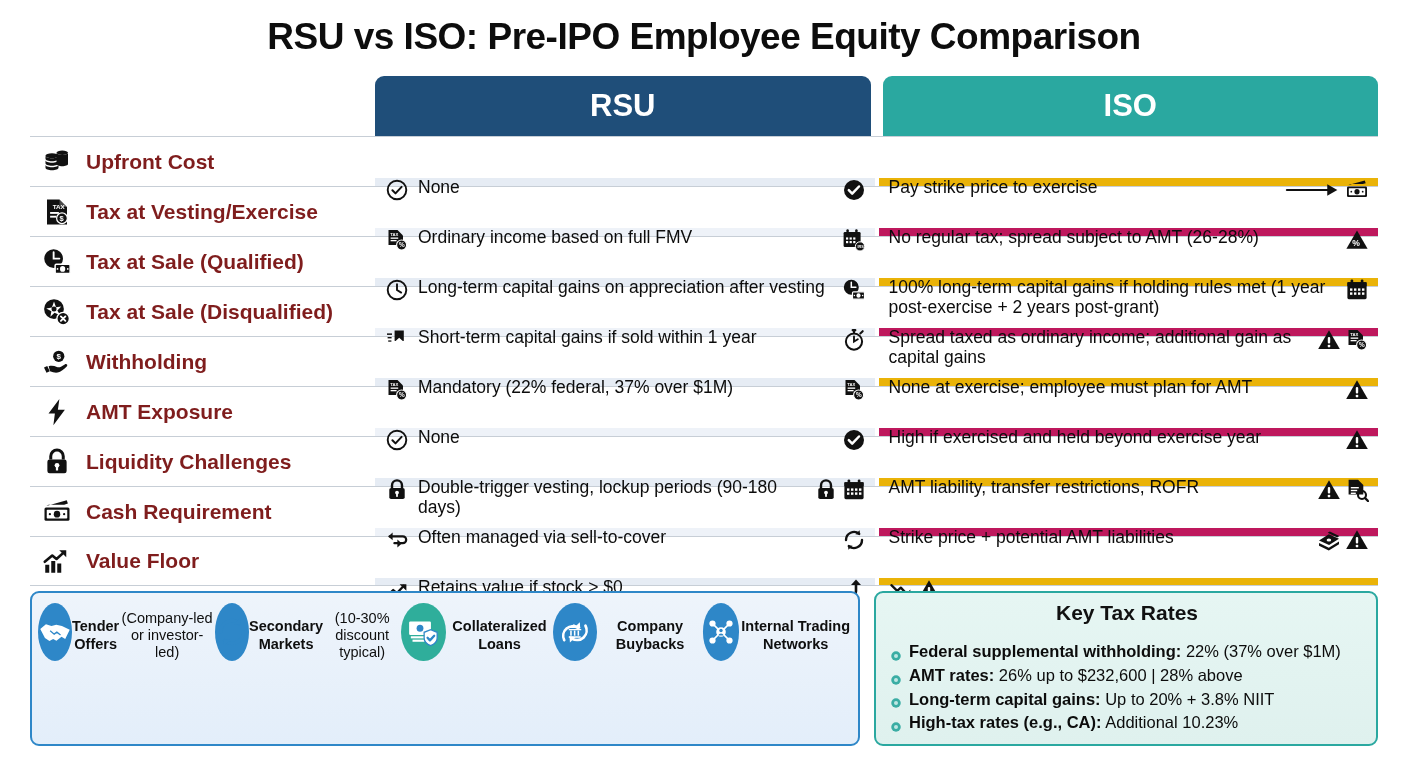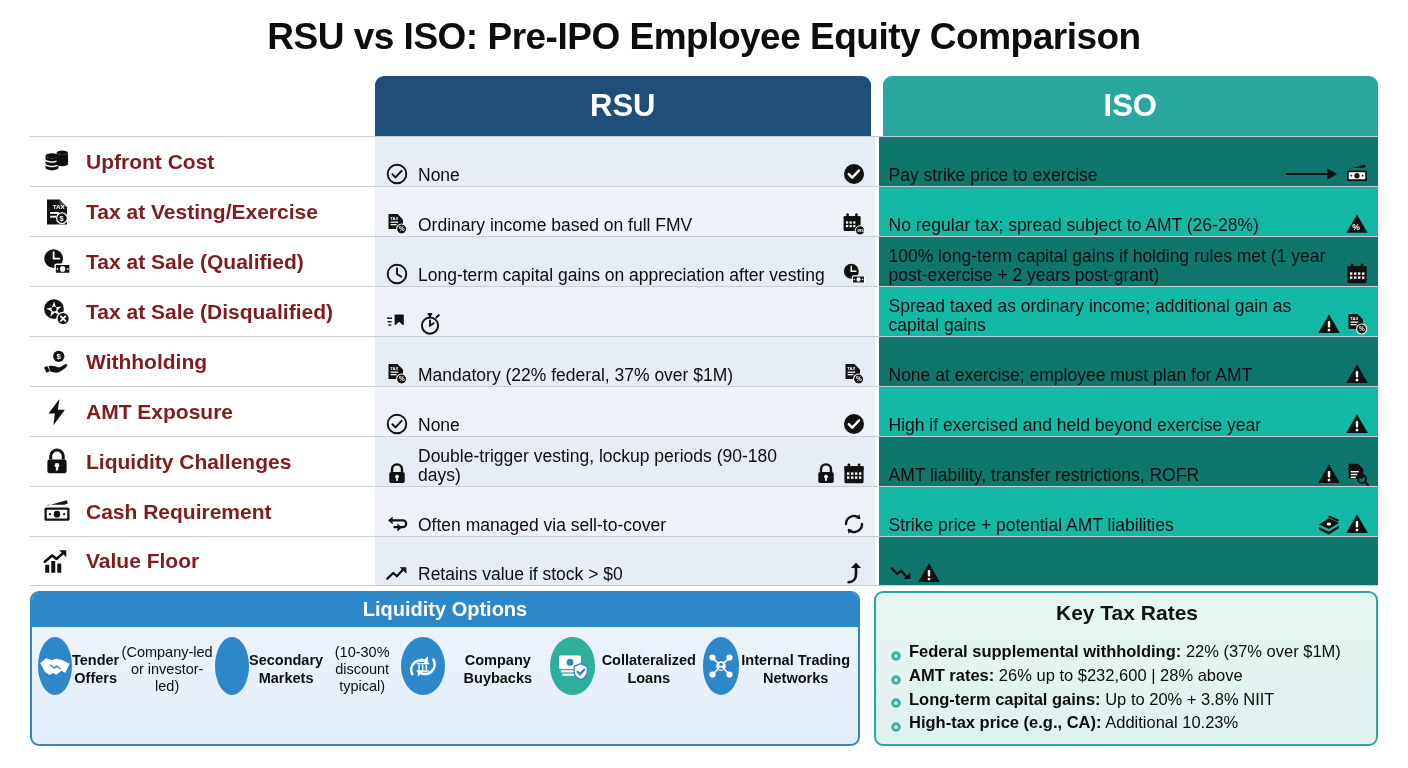--- a/index.html
+++ b/index.html
@@ -55,37 +55,38 @@
     padding-left: 12px;
     gap: 14px;
   }
   .cell-label .lbl-text {
     font-size: 21px; font-weight: bold; color: #7f1d1d;
     line-height: 1.1;
   }
 
   .cell-val {
     flex: 1 1 0;
-    display: flex; align-items: flex-end;
+    display: flex; align-items: flex-start;
     padding: 0 9px 0 10px;
     gap: 9px;
+    margin-top: 41px;
   }
   .cell-val.rsu { margin-right: 4px; }
   .cell-val .txt {
     font-size: 17.5px; color: #0c0c0c; line-height: 1.12;
     flex: 1 1 auto;
   }
   .cell-val .lead { flex: 0 0 auto; display:flex; align-items:center; }
   .cell-val .trail { flex: 0 0 auto; display:flex; align-items:center; gap:4px; }
 
   
   .rsu-a { background: #e6ecf4; }
   .rsu-b { background: #eef2f8; }
-  .iso-a { background: #0f766e; }
-  .iso-b { background: #14b8a6; }
+  .iso-a { background: #eab308; }
+  .iso-b { background: #be185d; }
 
   svg.ic { display: block; }
 
   
   .bottom { position: absolute; left: 30px; top: 591px; width: 1348px; display: flex; gap: 14px; }
 
   .liq {
     width: 830px; flex: 0 0 830px;
     border: 2px solid #2e87c8;
     border-radius: 9px;
@@ -322,20 +323,21 @@
           </div>
           <div class="cell-val rsu rsu-b">
             <span class="lead">
               <svg class="ic" viewBox="0 0 24 24" width="24" height="24">
                 <path d="M9.6 2.6h9.2v9.9c0 .5-.6.8-1 .4l-3.6-3.2-3.6 3.2c-.4.4-1 .1-1-.4z" fill="#111"></path>
                 <rect x="2" y="5.4" width="5" height="1.5" fill="#111"></rect>
                 <rect x="2.6" y="9" width="4" height="1.4" fill="#111"></rect>
                 <rect x="3.2" y="12.4" width="3.2" height="1.3" fill="#111"></rect>
               </svg>
             </span>
+            <span class="txt">Short-term capital gains if sold within 1 year</span>
             <span class="trail">
               <span>
                 <svg class="ic" viewBox="0 0 24 24" width="24" height="24">
                   <circle cx="12" cy="13.6" r="8.1" fill="none" stroke="#111" stroke-width="2"></circle>
                   <rect x="9.6" y="1" width="4.8" height="2.4" rx="1.1" fill="#111"></rect>
                   <rect x="11" y="3" width="2" height="2.2" fill="#111"></rect>
                   <path d="M12 8.4v5.2l3.8-2.3" stroke="#111" stroke-width="1.9" fill="none" stroke-linecap="round"></path>
                   <path d="M18.3 5.4l2.4-2.2" stroke="#111" stroke-width="2.1" stroke-linecap="round"></path>
                 </svg>
               </span>
@@ -632,21 +634,20 @@
               </span>
             </span>
           </div>
         </div>
       </div>
   </div>
 
   <div class="bottom">
 
     <div class="liq">
-      <div class="liq-head">Liquidity Options</div>
       <div class="liq-body" id="liq-body">
           <div class="liq-item">
             <div class="liq-circ">
               <svg class="ic" viewBox="0 0 24 24" width="34" height="34">
                 <path d="M1.6 9.8l4-3.2 3.9 1.1 3.4-.9 4 1 5.5 2.6-3.2 6.6-2.6-1.6-3.6 2.7-2.3-1.2-2.6 1.5-3.2-2.2z" fill="#fff"></path>
                 <path d="M8.6 11.2l2.8 2.3 1.9-1.4 2.6 2.1" stroke="#2e87c8" stroke-width=".9" fill="none"></path>
               </svg>
             </div>
             <div class="liq-name">Tender Offers</div>
             <div class="liq-sub">(Company-led or investor-led)</div>
@@ -655,53 +656,53 @@
             <div class="liq-circ">
               <svg class="ic" viewBox="0 0 24 24" width="34" height="34">
                 <path d="M20 12a8 8 0 0 1-13.2 6.1" stroke="#2e87c8" stroke-width="2.4" fill="none" stroke-linecap="round"></path>
                 <path d="M4 12a8 8 0 0 1 13.2-6.1" stroke="#2e87c8" stroke-width="2.4" fill="none" stroke-linecap="round"></path>
                 <path d="M17.6 2.2l.4 4.6-4.6-.5z" fill="#2e87c8"></path>
                 <path d="M6.4 21.8L6 17.2l4.6.5z" fill="#2e87c8"></path>
               </svg>
             </div>
             <div class="liq-name">Secondary Markets</div>
             <div class="liq-sub">(10-30% discount typical)</div>
+          </div>
+          <div class="liq-item">
+            <div class="liq-circ green">
+              <svg class="ic" viewBox="0 0 24 24" width="34" height="34">
+                <rect x="2.2" y="4.6" width="15.4" height="9.6" rx=".9" fill="#fff"></rect>
+                <ellipse cx="9.9" cy="9.4" rx="2.4" ry="2.5" fill="#2e87c8"></ellipse>
+                <rect x="3.4" y="15" width="12" height="1.5" fill="#fff"></rect>
+                <rect x="4.6" y="17.4" width="9.6" height="1.5" fill="#fff"></rect>
+                <path d="M17.4 10.4l4.6 1.8v4c0 2.5-2 4.4-4.6 5.4-2.6-1-4.6-2.9-4.6-5.4v-4z" fill="#fff" stroke="#2e87c8" stroke-width=".9"></path>
+                <path d="M15.2 16.1l1.7 1.8 3-3.2" stroke="#2e87c8" stroke-width="1.6" fill="none" stroke-linecap="round" stroke-linejoin="round"></path>
+              </svg>
+            </div>
+            <div class="liq-name">Collateralized Loans</div>
           </div>
           <div class="liq-item">
             <div class="liq-circ">
               <svg class="ic" viewBox="0 0 24 24" width="34" height="34">
                 <path d="M4.4 17.8a6.8 6.8 0 0 1 10-8.6" stroke="#fff" stroke-width="1.9" fill="none" stroke-linecap="round"></path>
                 <path d="M19.4 7.6a6.8 6.8 0 0 1-9.6 9" stroke="#fff" stroke-width="1.9" fill="none" stroke-linecap="round"></path>
                 <path d="M15.4 5.2l.3 4.4-4.2-.7z" fill="#fff"></path>
                 <path d="M8.4 19.4l-.3-4.4 4.2.7z" fill="#fff"></path>
                 <path d="M7.6 9.8h8.8v.9H7.6zM11.2 6.6l5 2.6h-10z" fill="#fff"></path>
                 <g fill="#fff">
                   <rect x="8.6" y="11" width="1.1" height="3.6"></rect>
                   <rect x="11.2" y="11" width="1.1" height="3.6"></rect>
                   <rect x="13.8" y="11" width="1.1" height="3.6"></rect>
                   <rect x="7.6" y="15" width="8.4" height="1.1"></rect>
                 </g>
               </svg>
             </div>
             <div class="liq-name">Company Buybacks</div>
           </div>
           <div class="liq-item">
-            <div class="liq-circ green">
-              <svg class="ic" viewBox="0 0 24 24" width="34" height="34">
-                <rect x="2.2" y="4.6" width="15.4" height="9.6" rx=".9" fill="#fff"></rect>
-                <ellipse cx="9.9" cy="9.4" rx="2.4" ry="2.5" fill="#2e87c8"></ellipse>
-                <rect x="3.4" y="15" width="12" height="1.5" fill="#fff"></rect>
-                <rect x="4.6" y="17.4" width="9.6" height="1.5" fill="#fff"></rect>
-                <path d="M17.4 10.4l4.6 1.8v4c0 2.5-2 4.4-4.6 5.4-2.6-1-4.6-2.9-4.6-5.4v-4z" fill="#fff" stroke="#2e87c8" stroke-width=".9"></path>
-                <path d="M15.2 16.1l1.7 1.8 3-3.2" stroke="#2e87c8" stroke-width="1.6" fill="none" stroke-linecap="round" stroke-linejoin="round"></path>
-              </svg>
-            </div>
-            <div class="liq-name">Collateralized Loans</div>
-          </div>
-          <div class="liq-item">
             <div class="liq-circ">
               <svg class="ic" viewBox="0 0 24 24" width="34" height="34">
                 <g stroke="#fff" stroke-width="1.2">
                   <path d="M12 12L6.4 6.4M12 12l5.6-5.6M12 12l-5.6 5.6M12 12l5.6 5.6"></path>
                 </g>
                 <circle cx="12" cy="12" r="3.4" fill="#fff"></circle>
                 <circle cx="12" cy="10.9" r="1.2" fill="#2e87c8"></circle>
                 <path d="M10.1 14.4a2 2 0 0 1 3.8 0z" fill="#2e87c8"></path>
                 <circle cx="6" cy="6" r="2.2" fill="#fff"></circle>
                 <circle cx="18" cy="6" r="2.2" fill="#fff"></circle>
@@ -744,19 +745,19 @@
             </span>
             <span class="ktr-txt"><b>Long-term capital gains:</b> <span>Up to 20% + 3.8% NIIT</span></span>
           </div>
           <div class="ktr-item">
             <span class="ktr-bullet">
               <svg class="ic" viewBox="0 0 24 24" width="12" height="12">
                 <circle cx="12" cy="12" r="9.5" fill="#3aada4"></circle>
                 <circle cx="12" cy="12" r="4" fill="#bfe7e3"></circle>
               </svg>
             </span>
-            <span class="ktr-txt"><b>High-tax price (e.g., CA):</b> <span>Additional 10.23%</span></span>
+            <span class="ktr-txt"><b>High-tax rates (e.g., CA):</b> <span>Additional 10.23%</span></span>
           </div>
         </div>
     </div>
 
   </div>
 </div>
 
 </body></html>

